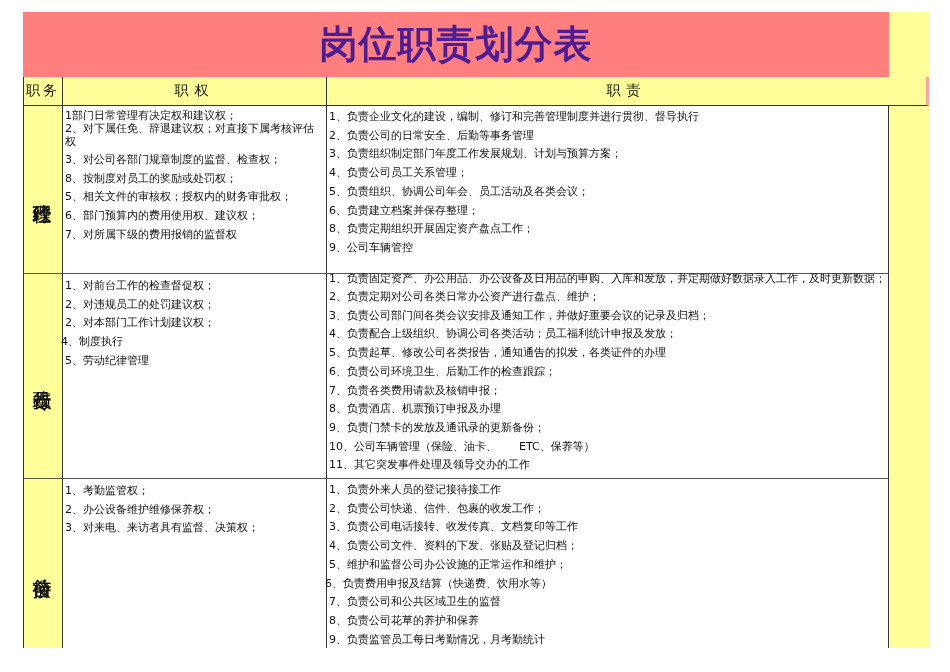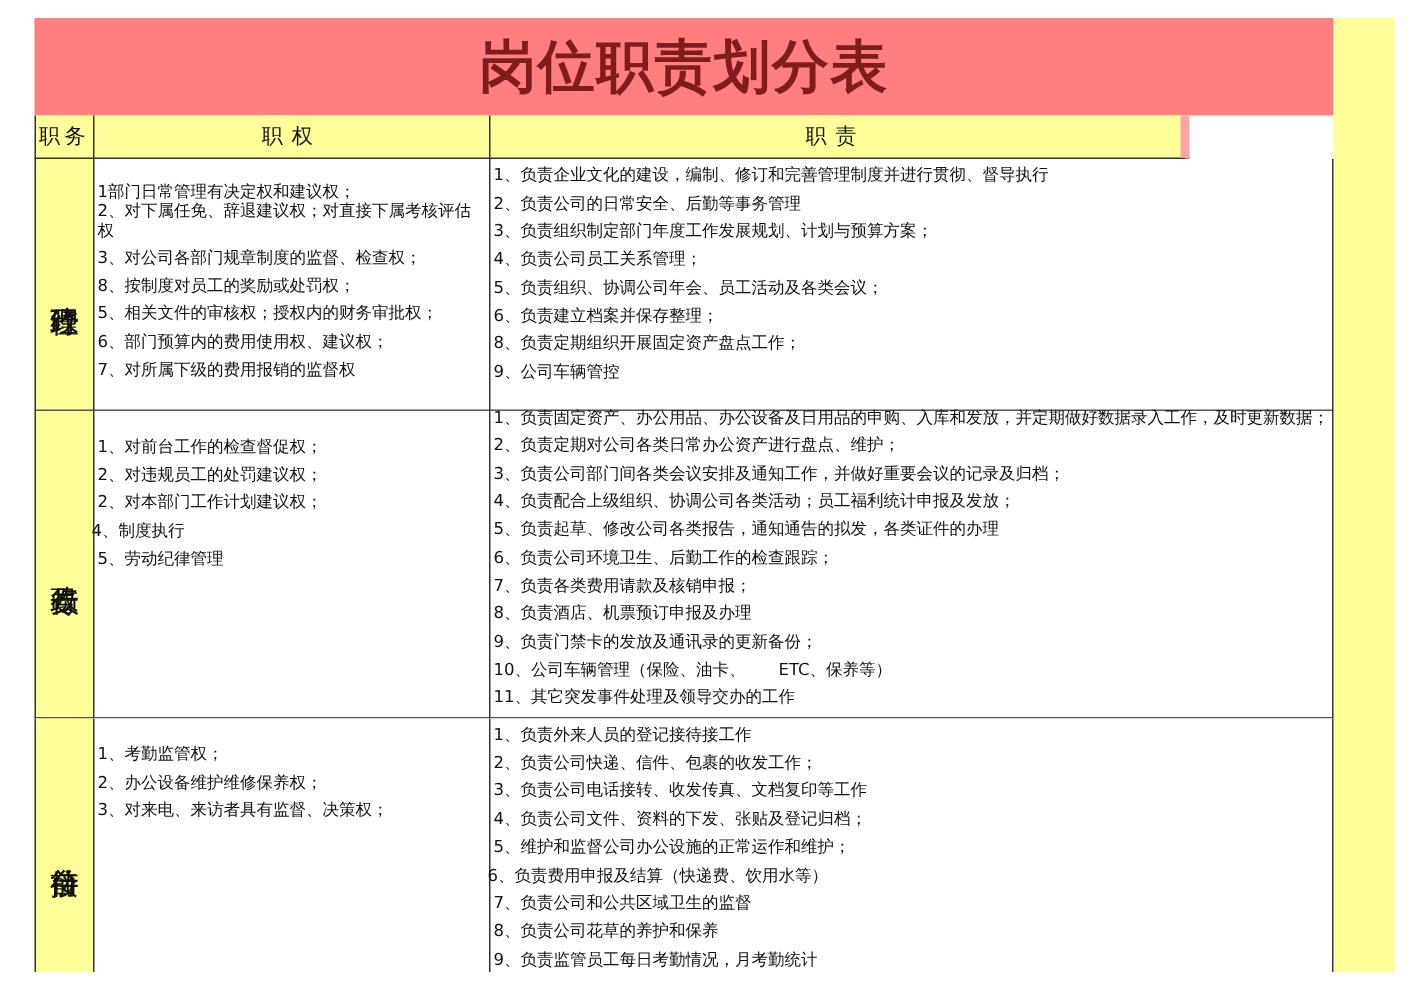--- a/index.html
+++ b/index.html
@@ -1,36 +1,36 @@
 <!DOCTYPE html>
 <html><head>
   <meta charset="utf-8">
   <style>
     html, body { margin: 0; padding: 0; background: #ffffff; }
     body { width: 950px; height: 672px; position: relative; overflow: hidden;
            font-family: "DejaVu Sans", "Liberation Sans", sans-serif; color: #111; }
     .side-band { position: absolute; left: 889px; top: 12px; width: 41px; height: 636px; background: #FFFF99; }
     .title-bar { position: absolute; left: 23px; top: 12px; width: 866px; height: 65px; background: #FF7F7F;
                  display: flex; align-items: center; justify-content: center; }
-    .title-text { font-size: 38px; font-weight: bold; letter-spacing: 1px; color: #7f1d1d; }
+    .title-text { font-size: 38px; font-weight: bold; letter-spacing: 1px; color: #4c1d95; }
     .table { position: absolute; left: 23px; top: 77px; width: 866px; height: 571px; }
     .hdr { position: absolute; top: 0; height: 29px; background: #FFFF99; border-bottom: 1px solid #333;
            border-left: 1px solid #333; box-sizing: border-box; display: flex; align-items: center;
            justify-content: center; font-size: 14px; letter-spacing: 6px; }
     .hdr.c1 { left: 0; width: 39px; letter-spacing: 3px; }
     .hdr.c2 { left: 39px; width: 264px; }
-    .hdr.c3 { left: 303px; width: 467px; border-right: 6px solid #fca5a5; }
+    .hdr.c3 { left: 303px; width: 603px; border-right: 3px solid #fca5a5; }
     .row { position: absolute; left: 0; width: 866px; }
     .role { position: absolute; left: 0; top: 0; bottom: 0; width: 39px; background: #FFFF99;
             border-left: 1px solid #333; border-bottom: 1px solid #555; box-sizing: border-box;
             display: flex; align-items: center; justify-content: center; }
     .role-label { writing-mode: vertical-rl; text-orientation: upright; font-size: 19px; line-height: 22px; letter-spacing: 0; }
     .cell { position: absolute; top: 0; bottom: 0; background: #fff; border-left: 1px solid #333;
             border-bottom: 1px solid #555; box-sizing: border-box; font-size: 11px; }
-    .cell.rights { left: 39px; width: 264px; padding: 15px 2px; }
+    .cell.rights { left: 39px; width: 264px; padding: 3px 2px; }
     .cell.duties { left: 303px; width: 563px; padding: 2px 2px; border-right: 1px solid #333; }
     .line { display: block; line-height: 18.7px; white-space: nowrap; }
     .rights .line.wrap { white-space: normal; line-height: 13px; margin-bottom: 3px; }
     .duties .line.wrap { white-space: normal; line-height: 13px; margin-bottom: 3px; }
   </style>
 </head>
 <body>
 
 <div class="side-band"></div>
 

